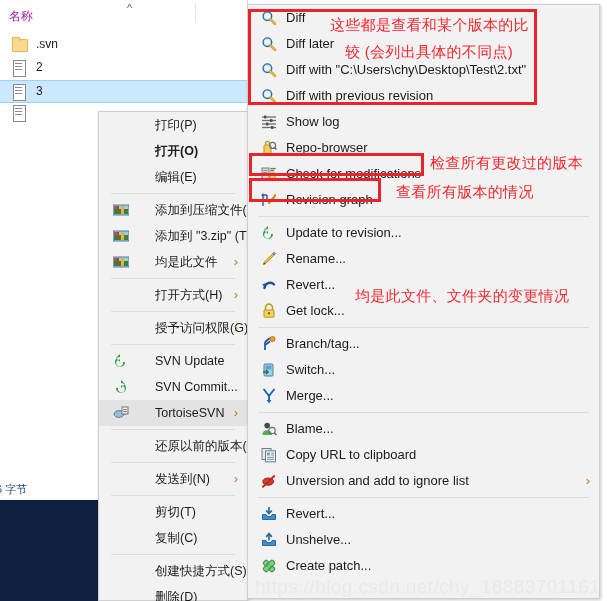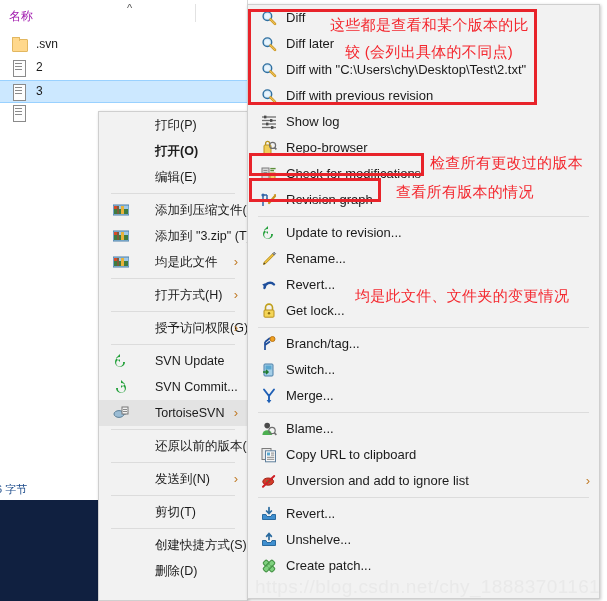--- a/index.html
+++ b/index.html
@@ -201,20 +201,23 @@
     </div>
     <div class="sep"></div>
     <div class="mi">
       <span class="label">发送到(N)</span>
       <span class="arrow">›</span>
     </div>
     <div class="sep"></div>
     <div class="mi">
       <span class="label">剪切(T)</span>
     </div>
+    <div class="mi">
+      <span class="label">复制(C)</span>
+    </div>
     <div class="sep"></div>
     <div class="mi">
       <span class="label">创建快捷方式(S)</span>
     </div>
     <div class="mi">
       <span class="label">删除(D)</span>
     </div>
   </div>
 
 <div class="menu" id="menu-sub">

